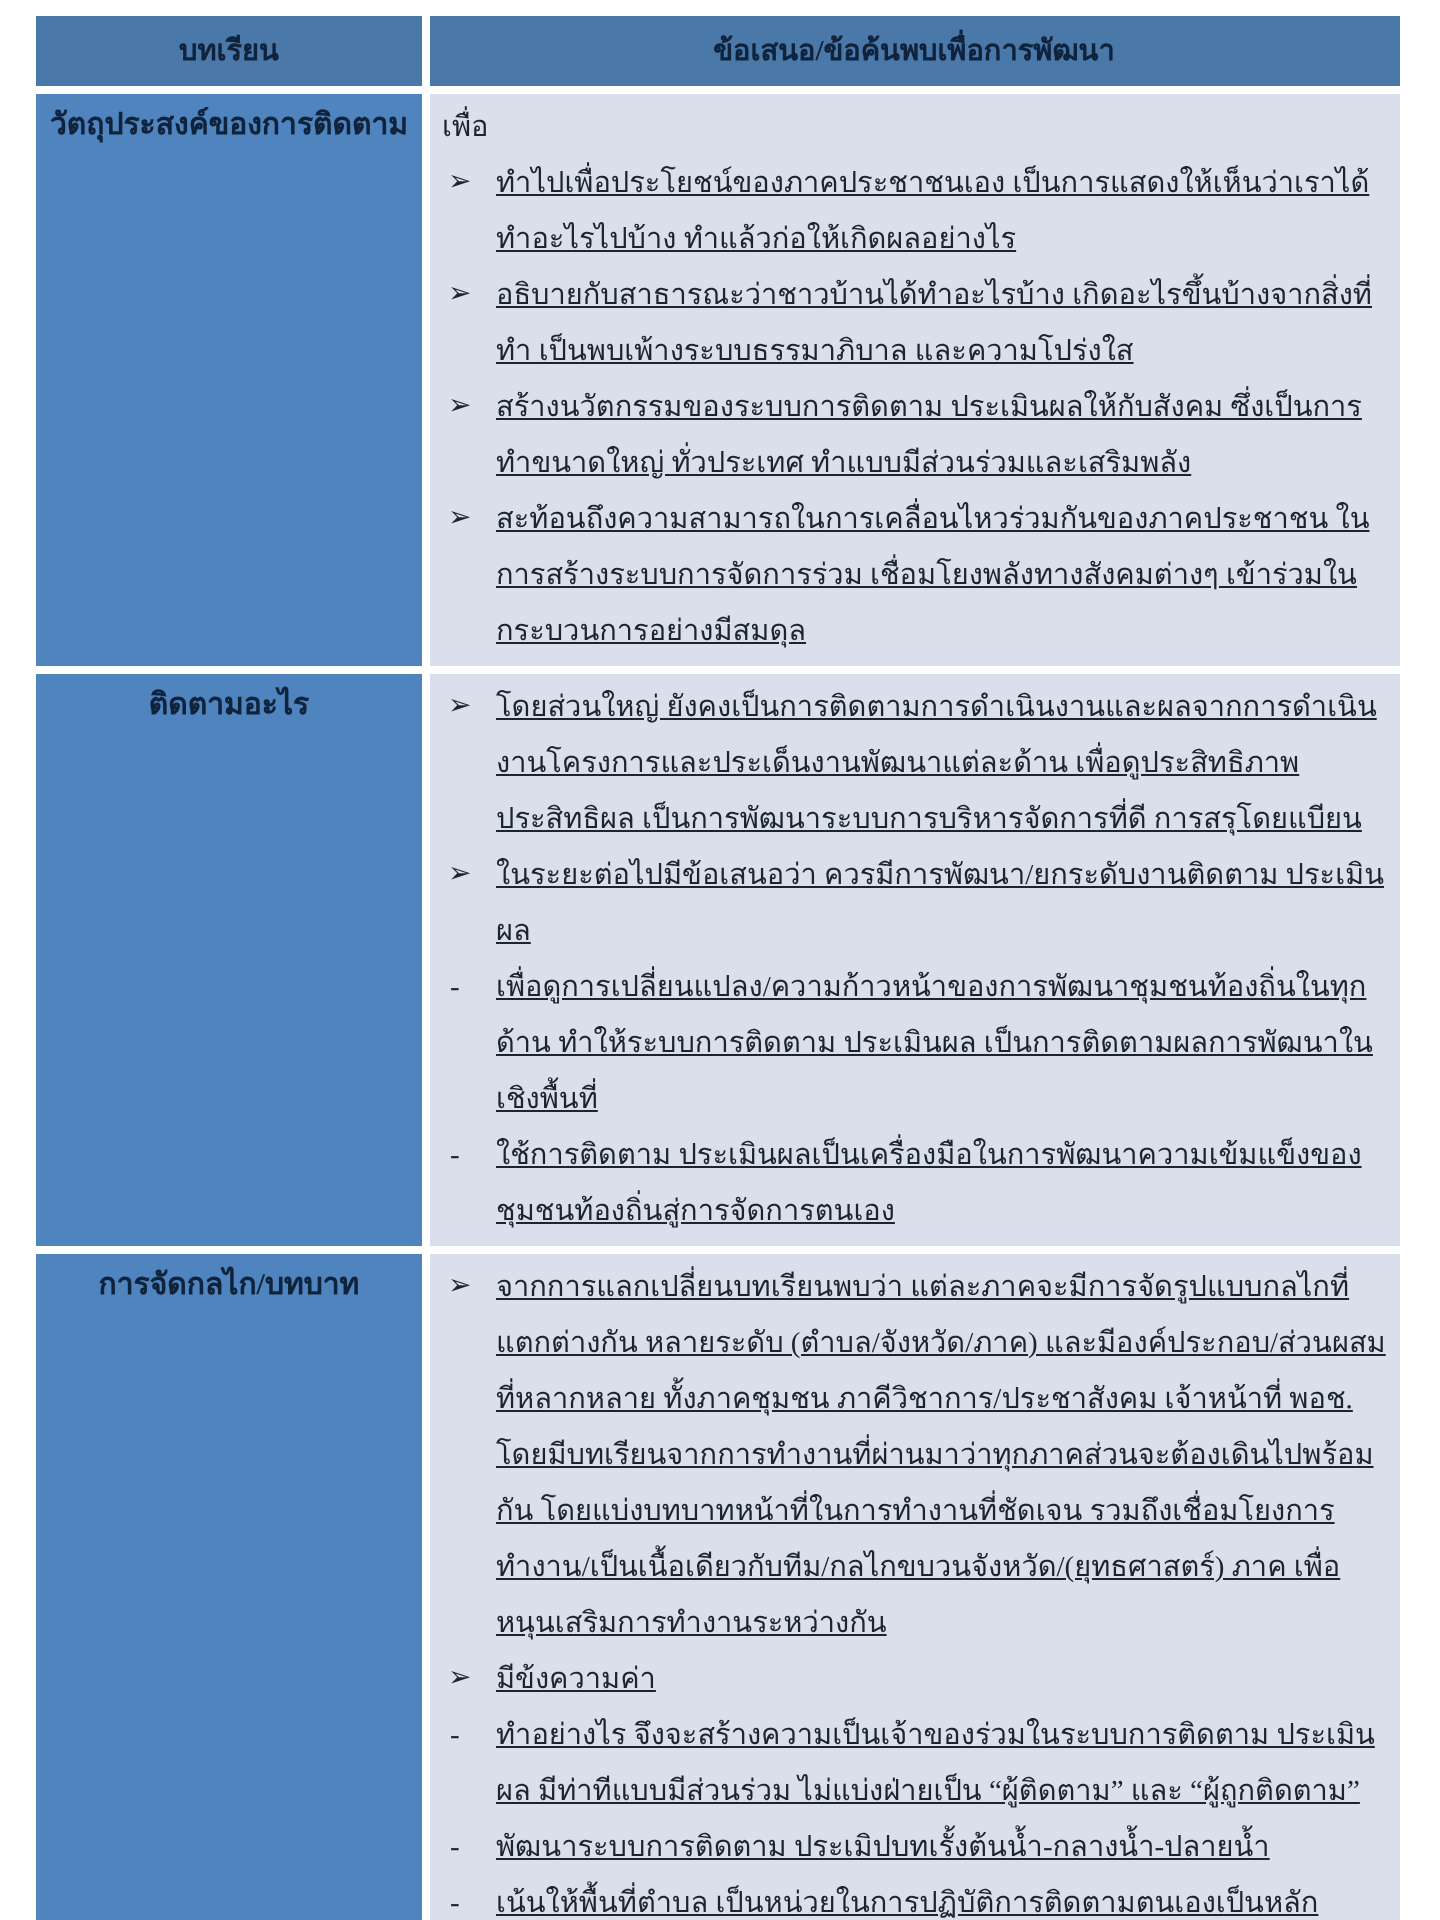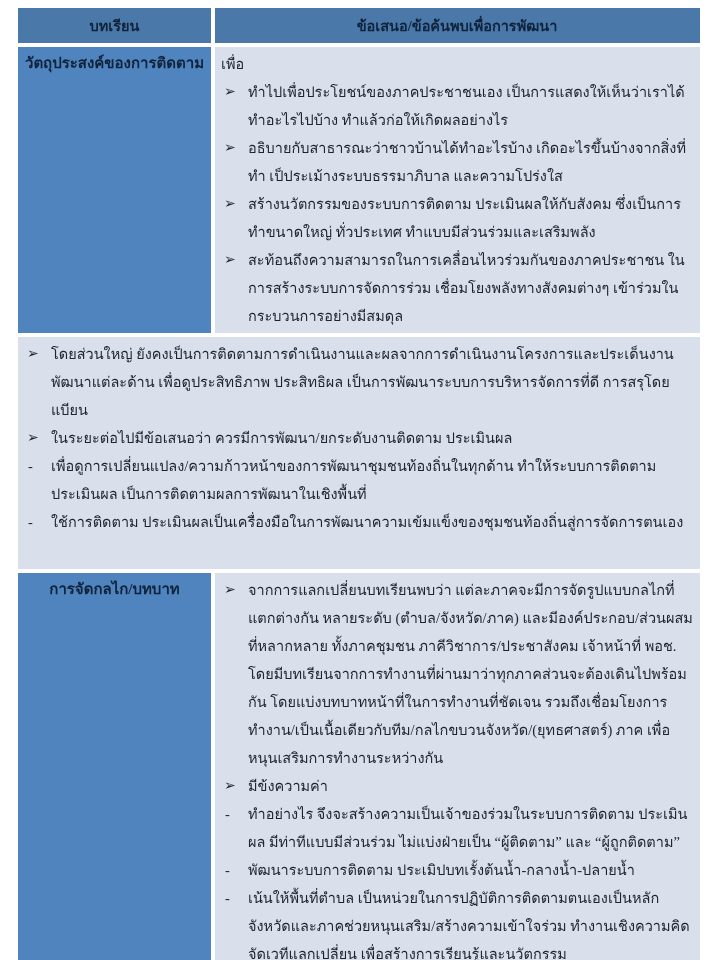--- a/index.html
+++ b/index.html
@@ -54,21 +54,21 @@
   
   .intro { padding-left: 4px; }
   .item { display: flex; align-items: flex-start; }
   .marker {
     flex: none; width: 31px;
     padding-left: 7px;
     color: #1c2430;
   }
   .marker.arrow { font-size: 14px; }
   .marker.dash { font-size: 14.5px; padding-left: 8px; }
-  .item-text { flex: 1; }
+  .item-text { flex: 1; text-decoration: underline; }
 </style>
 </head>
 <body>
 
 <div class="slide">
   <div class="lessons-table">
     <div class="trow header-row">
       <div class="cell topic-cell">บทเรียน</div>
       <div class="cell content-cell">ข้อเสนอ/ข้อค้นพบเพื่อการพัฒนา</div>
     </div>
@@ -76,32 +76,33 @@
     <div id="rows-container" style="display:contents;"><div class="trow body-row row-0">
           <div class="cell topic-cell">วัตถุประสงค์ของการติดตาม</div>
           <div class="cell content-cell">
             <div class="intro">เพื่อ</div>
             <div class="item">
               <span class="marker arrow">➢</span>
               <span class="item-text">ทำไปเพื่อประโยชน์ของภาคประชาชนเอง เป็นการแสดงให้เห็นว่าเราได้ทำอะไรไปบ้าง ทำแล้วก่อให้เกิดผลอย่างไร</span>
             </div>
             <div class="item">
               <span class="marker arrow">➢</span>
-              <span class="item-text">อธิบายกับสาธารณะว่าชาวบ้านได้ทำอะไรบ้าง เกิดอะไรขึ้นบ้างจากสิ่งที่ทำ เป็ประเม้างระบบธรรมาภิบาล และความโปร่งใส</span>
+              <span class="item-text">อธิบายกับสาธารณะว่าชาวบ้านได้ทำอะไรบ้าง เกิดอะไรขึ้นบ้างจากสิ่งที่ทำ เป็นพบเพ้างระบบธรรมาภิบาล และความโปร่งใส</span>
             </div>
             <div class="item">
               <span class="marker arrow">➢</span>
               <span class="item-text">สร้างนวัตกรรมของระบบการติดตาม ประเมินผลให้กับสังคม ซึ่งเป็นการทำขนาดใหญ่ ทั่วประเทศ ทำแบบมีส่วนร่วมและเสริมพลัง</span>
             </div>
             <div class="item">
               <span class="marker arrow">➢</span>
               <span class="item-text">สะท้อนถึงความสามารถในการเคลื่อนไหวร่วมกันของภาคประชาชน ในการสร้างระบบการจัดการร่วม เชื่อมโยงพลังทางสังคมต่างๆ เข้าร่วมในกระบวนการอย่างมีสมดุล</span>
             </div>
           </div>
         </div><div class="trow body-row row-1">
+          <div class="cell topic-cell">ติดตามอะไร</div>
           <div class="cell content-cell">
             <div class="item">
               <span class="marker arrow">➢</span>
               <span class="item-text">โดยส่วนใหญ่ ยังคงเป็นการติดตามการดำเนินงานและผลจากการดำเนินงานโครงการและประเด็นงานพัฒนาแต่ละด้าน เพื่อดูประสิทธิภาพ ประสิทธิผล เป็นการพัฒนาระบบการบริหารจัดการที่ดี การสรุโดยแบียน</span>
             </div>
             <div class="item">
               <span class="marker arrow">➢</span>
               <span class="item-text">ในระยะต่อไปมีข้อเสนอว่า ควรมีการพัฒนา/ยกระดับงานติดตาม ประเมินผล</span>
             </div>
             <div class="item">

